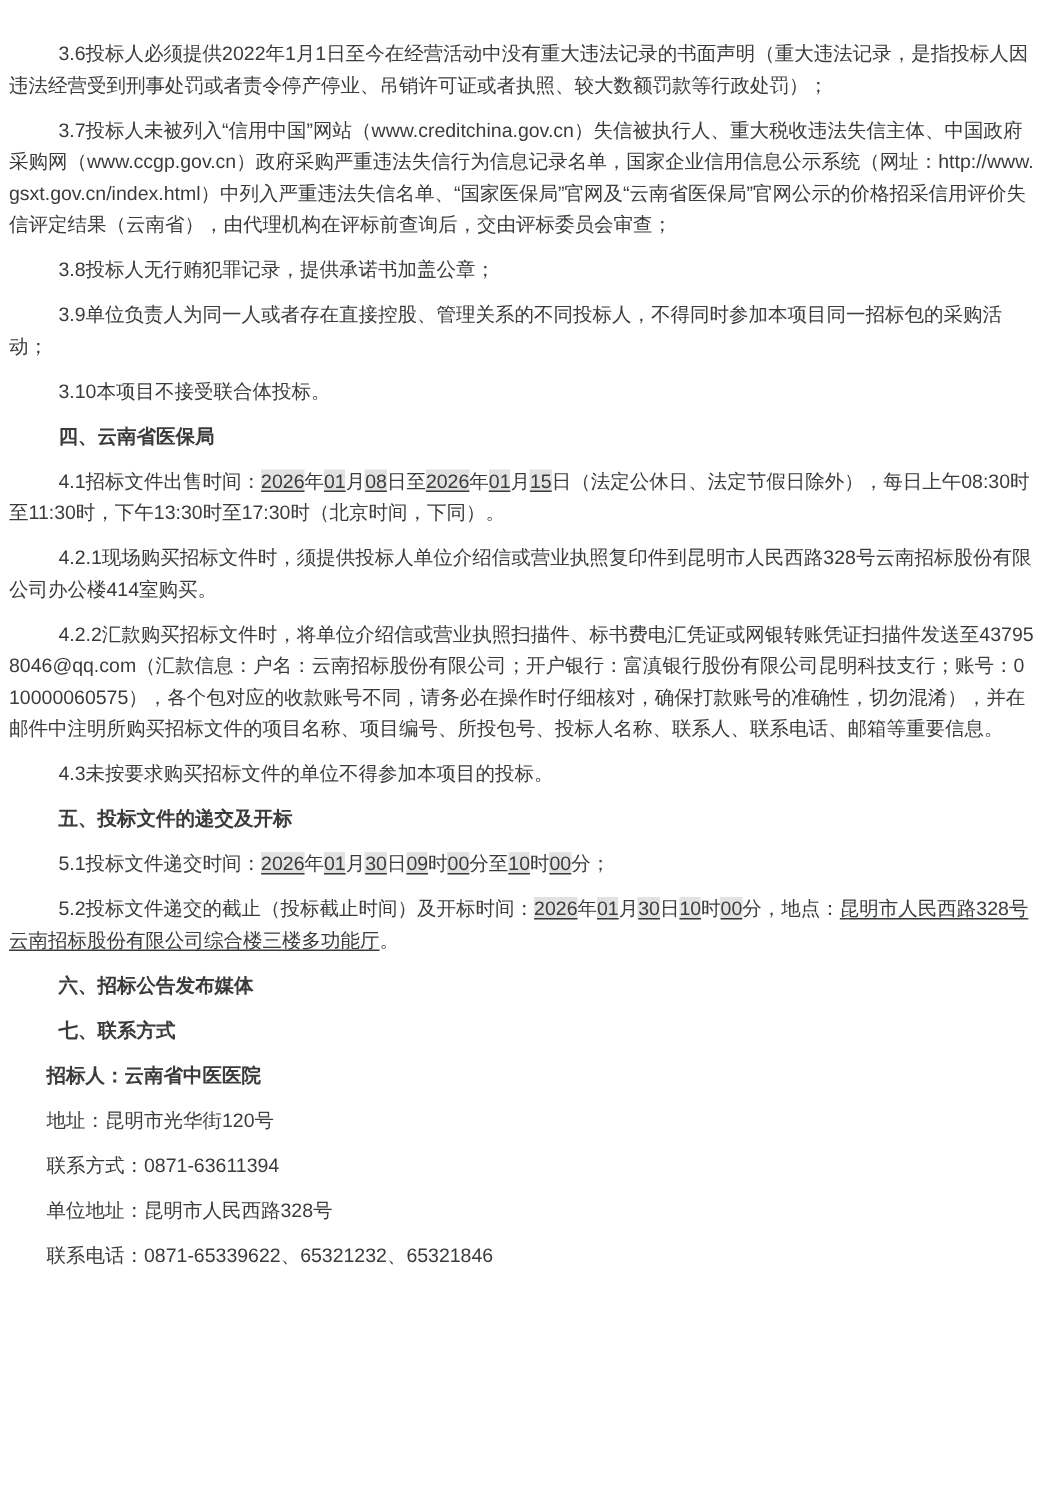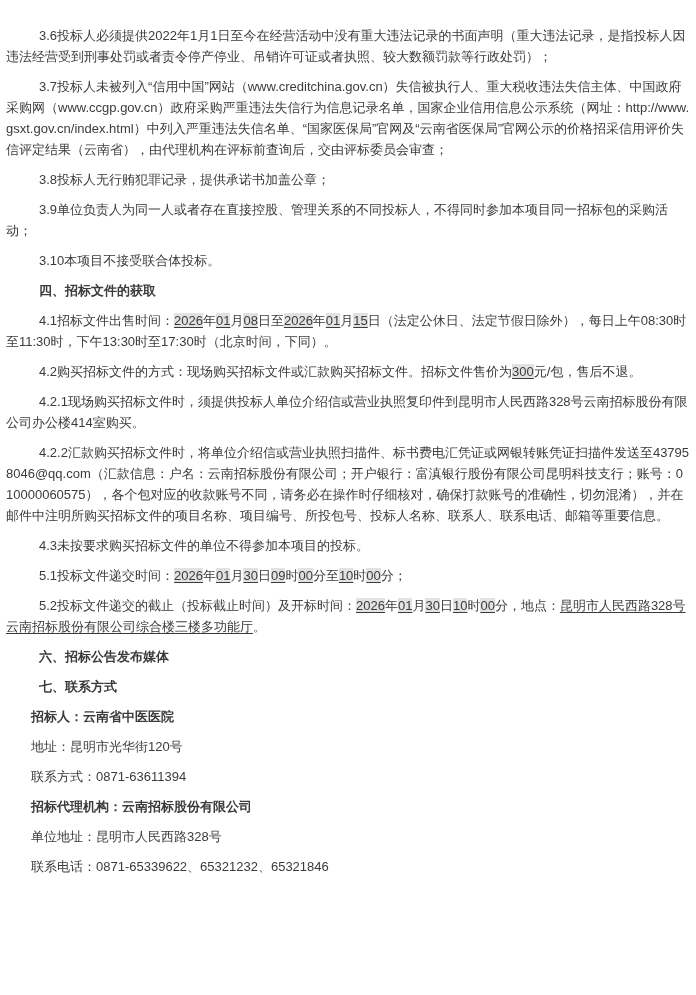--- a/index.html
+++ b/index.html
@@ -20,30 +20,29 @@
 </head>
 <body>
 
 <div class="page" style="color: rgb(59, 59, 59); background: rgb(255, 255, 255);">
   <div class="doc" id="doc">
       <p class="body"><span>3.6投标人必须提供2022年1月1日至今在经营活动中没有重大违法记录的书面声明（重大违法记录，是指投标人因违法经营受到刑事处罚或者责令停产停业、吊销许可证或者执照、较大数额罚款等行政处罚）；</span></p>
       <p class="body"><span>3.7投标人未被列入“信用中国”网站（www.creditchina.gov.cn）失信被执行人、重大税收违法失信主体、中国政府采购网（www.ccgp.gov.cn）政府采购严重违法失信行为信息记录名单，国家企业信用信息公示系统（网址：http://www.gsxt.gov.cn/index.html）中列入严重违法失信名单、“国家医保局”官网及“云南省医保局”官网公示的价格招采信用评价失信评定结果（云南省），由代理机构在评标前查询后，交由评标委员会审查；</span></p>
       <p class="body"><span>3.8投标人无行贿犯罪记录，提供承诺书加盖公章；</span></p>
       <p class="body"><span>3.9单位负责人为同一人或者存在直接控股、管理关系的不同投标人，不得同时参加本项目同一招标包的采购活动；</span></p>
       <p class="body"><span>3.10本项目不接受联合体投标。</span></p>
-      <p class="heading"><span>四、招标文件的获取</span></p>
+      <p class="heading"><span>四、云南省医保局</span></p>
       <p class="body"><span>4.1招标文件出售时间：</span><span class="u f" style="background: rgb(226, 226, 226);">2026</span><span>年</span><span class="u f" style="background: rgb(226, 226, 226);">01</span><span>月</span><span class="u f" style="background: rgb(226, 226, 226);">08</span><span>日至</span><span class="u f" style="background: rgb(226, 226, 226);">2026</span><span>年</span><span class="u f" style="background: rgb(226, 226, 226);">01</span><span>月</span><span class="u f" style="background: rgb(226, 226, 226);">15</span><span>日（法定公休日、法定节假日除外），每日上午08:30时至11:30时，下午13:30时至17:30时（北京时间，下同）。</span></p>
-      <p class="body"><span>4.2购买招标文件的方式：现场购买招标文件或汇款购买招标文件。招标文件售价为</span><span class="u f" style="background: rgb(226, 226, 226);">300</span><span>元/包，售后不退。</span></p>
       <p class="body"><span>4.2.1现场购买招标文件时，须提供投标人单位介绍信或营业执照复印件到昆明市人民西路328号云南招标股份有限公司办公楼414室购买。</span></p>
       <p class="body"><span>4.2.2汇款购买招标文件时，将单位介绍信或营业执照扫描件、标书费电汇凭证或网银转账凭证扫描件发送至437958046@qq.com（汇款信息：户名：云南招标股份有限公司；开户银行：富滇银行股份有限公司昆明科技支行；账号：010000060575），各个包对应的收款账号不同，请务必在操作时仔细核对，确保打款账号的准确性，切勿混淆），并在邮件中注明所购买招标文件的项目名称、项目编号、所投包号、投标人名称、联系人、联系电话、邮箱等重要信息。</span></p>
       <p class="body"><span>4.3未按要求购买招标文件的单位不得参加本项目的投标。</span></p>
+      <p class="heading"><span>五、投标文件的递交及开标</span></p>
       <p class="body"><span>5.1投标文件递交时间：</span><span class="u f" style="background: rgb(226, 226, 226);">2026</span><span>年</span><span class="u f" style="background: rgb(226, 226, 226);">01</span><span>月</span><span class="u f" style="background: rgb(226, 226, 226);">30</span><span>日</span><span class="u f" style="background: rgb(226, 226, 226);">09</span><span>时</span><span class="u f" style="background: rgb(226, 226, 226);">00</span><span>分至</span><span class="u f" style="background: rgb(226, 226, 226);">10</span><span>时</span><span class="u f" style="background: rgb(226, 226, 226);">00</span><span>分；</span></p>
       <p class="body"><span>5.2投标文件递交的截止（投标截止时间）及开标时间：</span><span class="u f" style="background: rgb(226, 226, 226);">2026</span><span>年</span><span class="u f" style="background: rgb(226, 226, 226);">01</span><span>月</span><span class="u f" style="background: rgb(226, 226, 226);">30</span><span>日</span><span class="u f" style="background: rgb(226, 226, 226);">10</span><span>时</span><span class="u f" style="background: rgb(226, 226, 226);">00</span><span>分，地点：</span><span class="u">昆明市人民西路328号云南招标股份有限公司综合楼三楼多功能厅</span><span>。</span></p>
       <p class="heading"><span>六、招标公告发布媒体</span></p>
       <p class="heading"><span>七、联系方式</span></p>
       <p class="contact-bold"><span>招标人：云南省中医医院</span></p>
       <p class="contact"><span>地址：昆明市光华街120号</span></p>
       <p class="contact"><span>联系方式：0871-63611394</span></p>
-      <p class="contact-bold"><span>招标代理机构：云南招标股份有限公司</span></p>
       <p class="contact"><span>单位地址：昆明市人民西路328号</span></p>
       <p class="contact"><span>联系电话：0871-65339622、65321232、65321846</span></p>
     </div>
 </div>
 
 </body></html>

